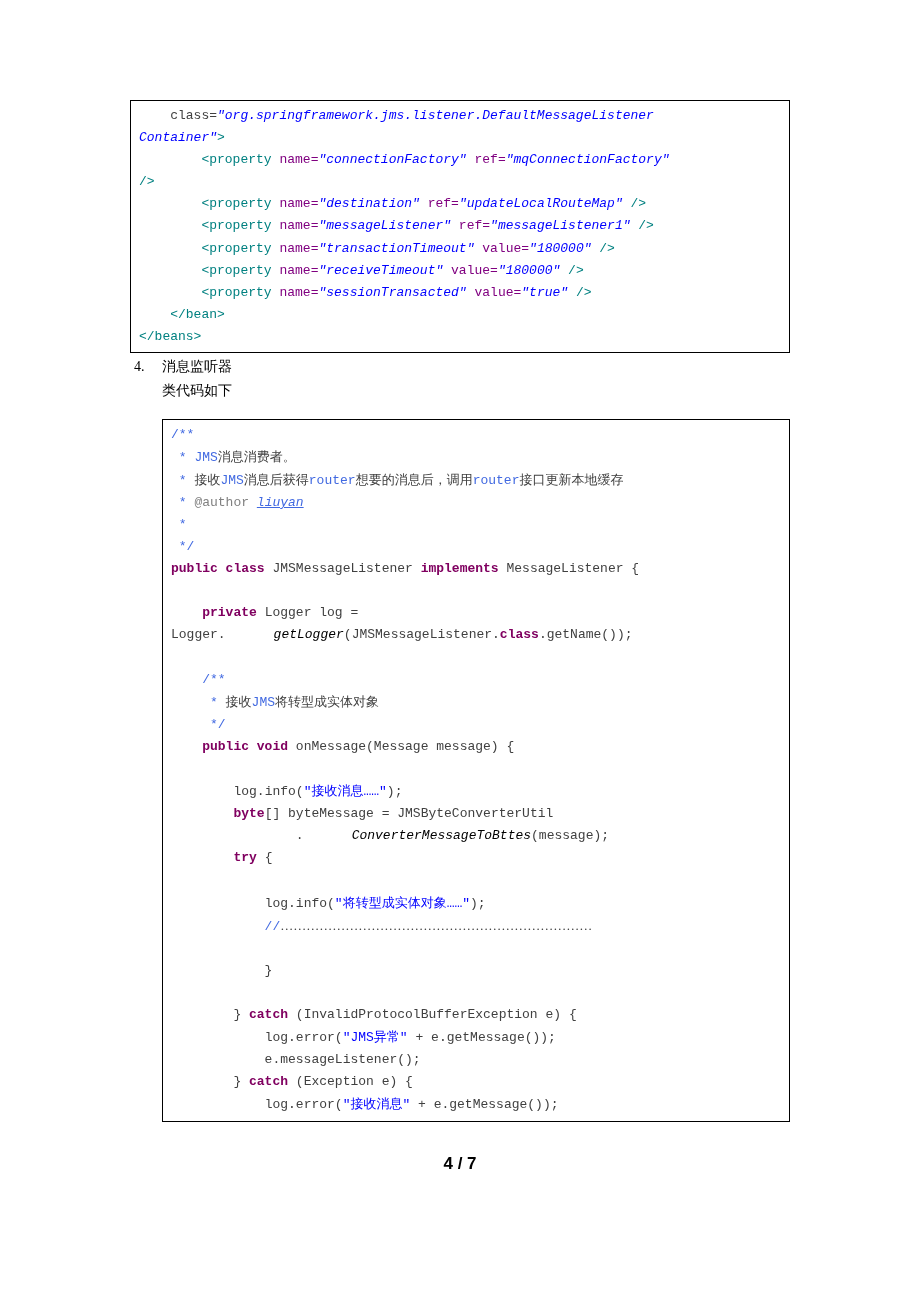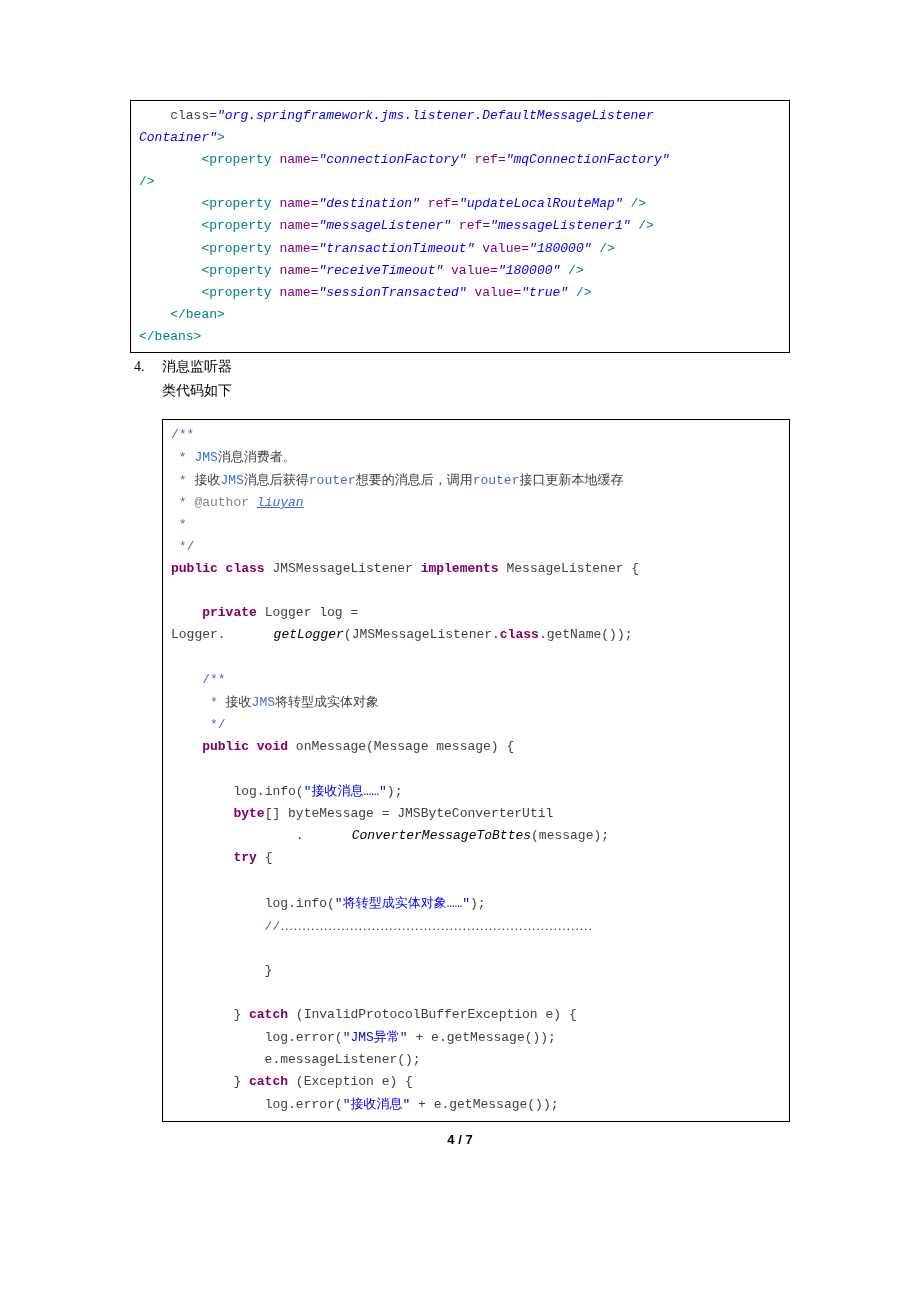--- a/index.html
+++ b/index.html
@@ -41,22 +41,22 @@
     .author-link { color: #4169e1; text-decoration: underline; font-style: italic; }
     .field { color: #404040; }
     .string { color: #0000ff; }
     .string-cn { color: #0000ff; font-family: 'SimSun', serif; }
     .static-call { font-style: italic; margin-left: 48px; }
     .plain { color: #404040; }
     .page-footer {
       text-align: center;
       font-weight: bold;
       font-family: Arial, sans-serif;
-      font-size: 13px;
-      margin-top: 7px;
+      font-size: 17px;
+      margin-top: 28px;
     }
     .cn { font-family: 'SimSun', serif; }
   </style>
 </head>
 <body>
 
 <div class="code-block"><span class="plain">    class=</span><span class="attr-val">"org.springframework.jms.listener.DefaultMessageListener</span>
 <span class="attr-val">Container"</span><span class="tag">&gt;</span>
 <span class="tag">        &lt;property</span><span class="attr-name"> name=</span><span class="attr-val">"connectionFactory"</span><span class="attr-name"> ref=</span><span class="attr-val">"mqConnectionFactory"</span>
 <span class="tag">/&gt;</span>

